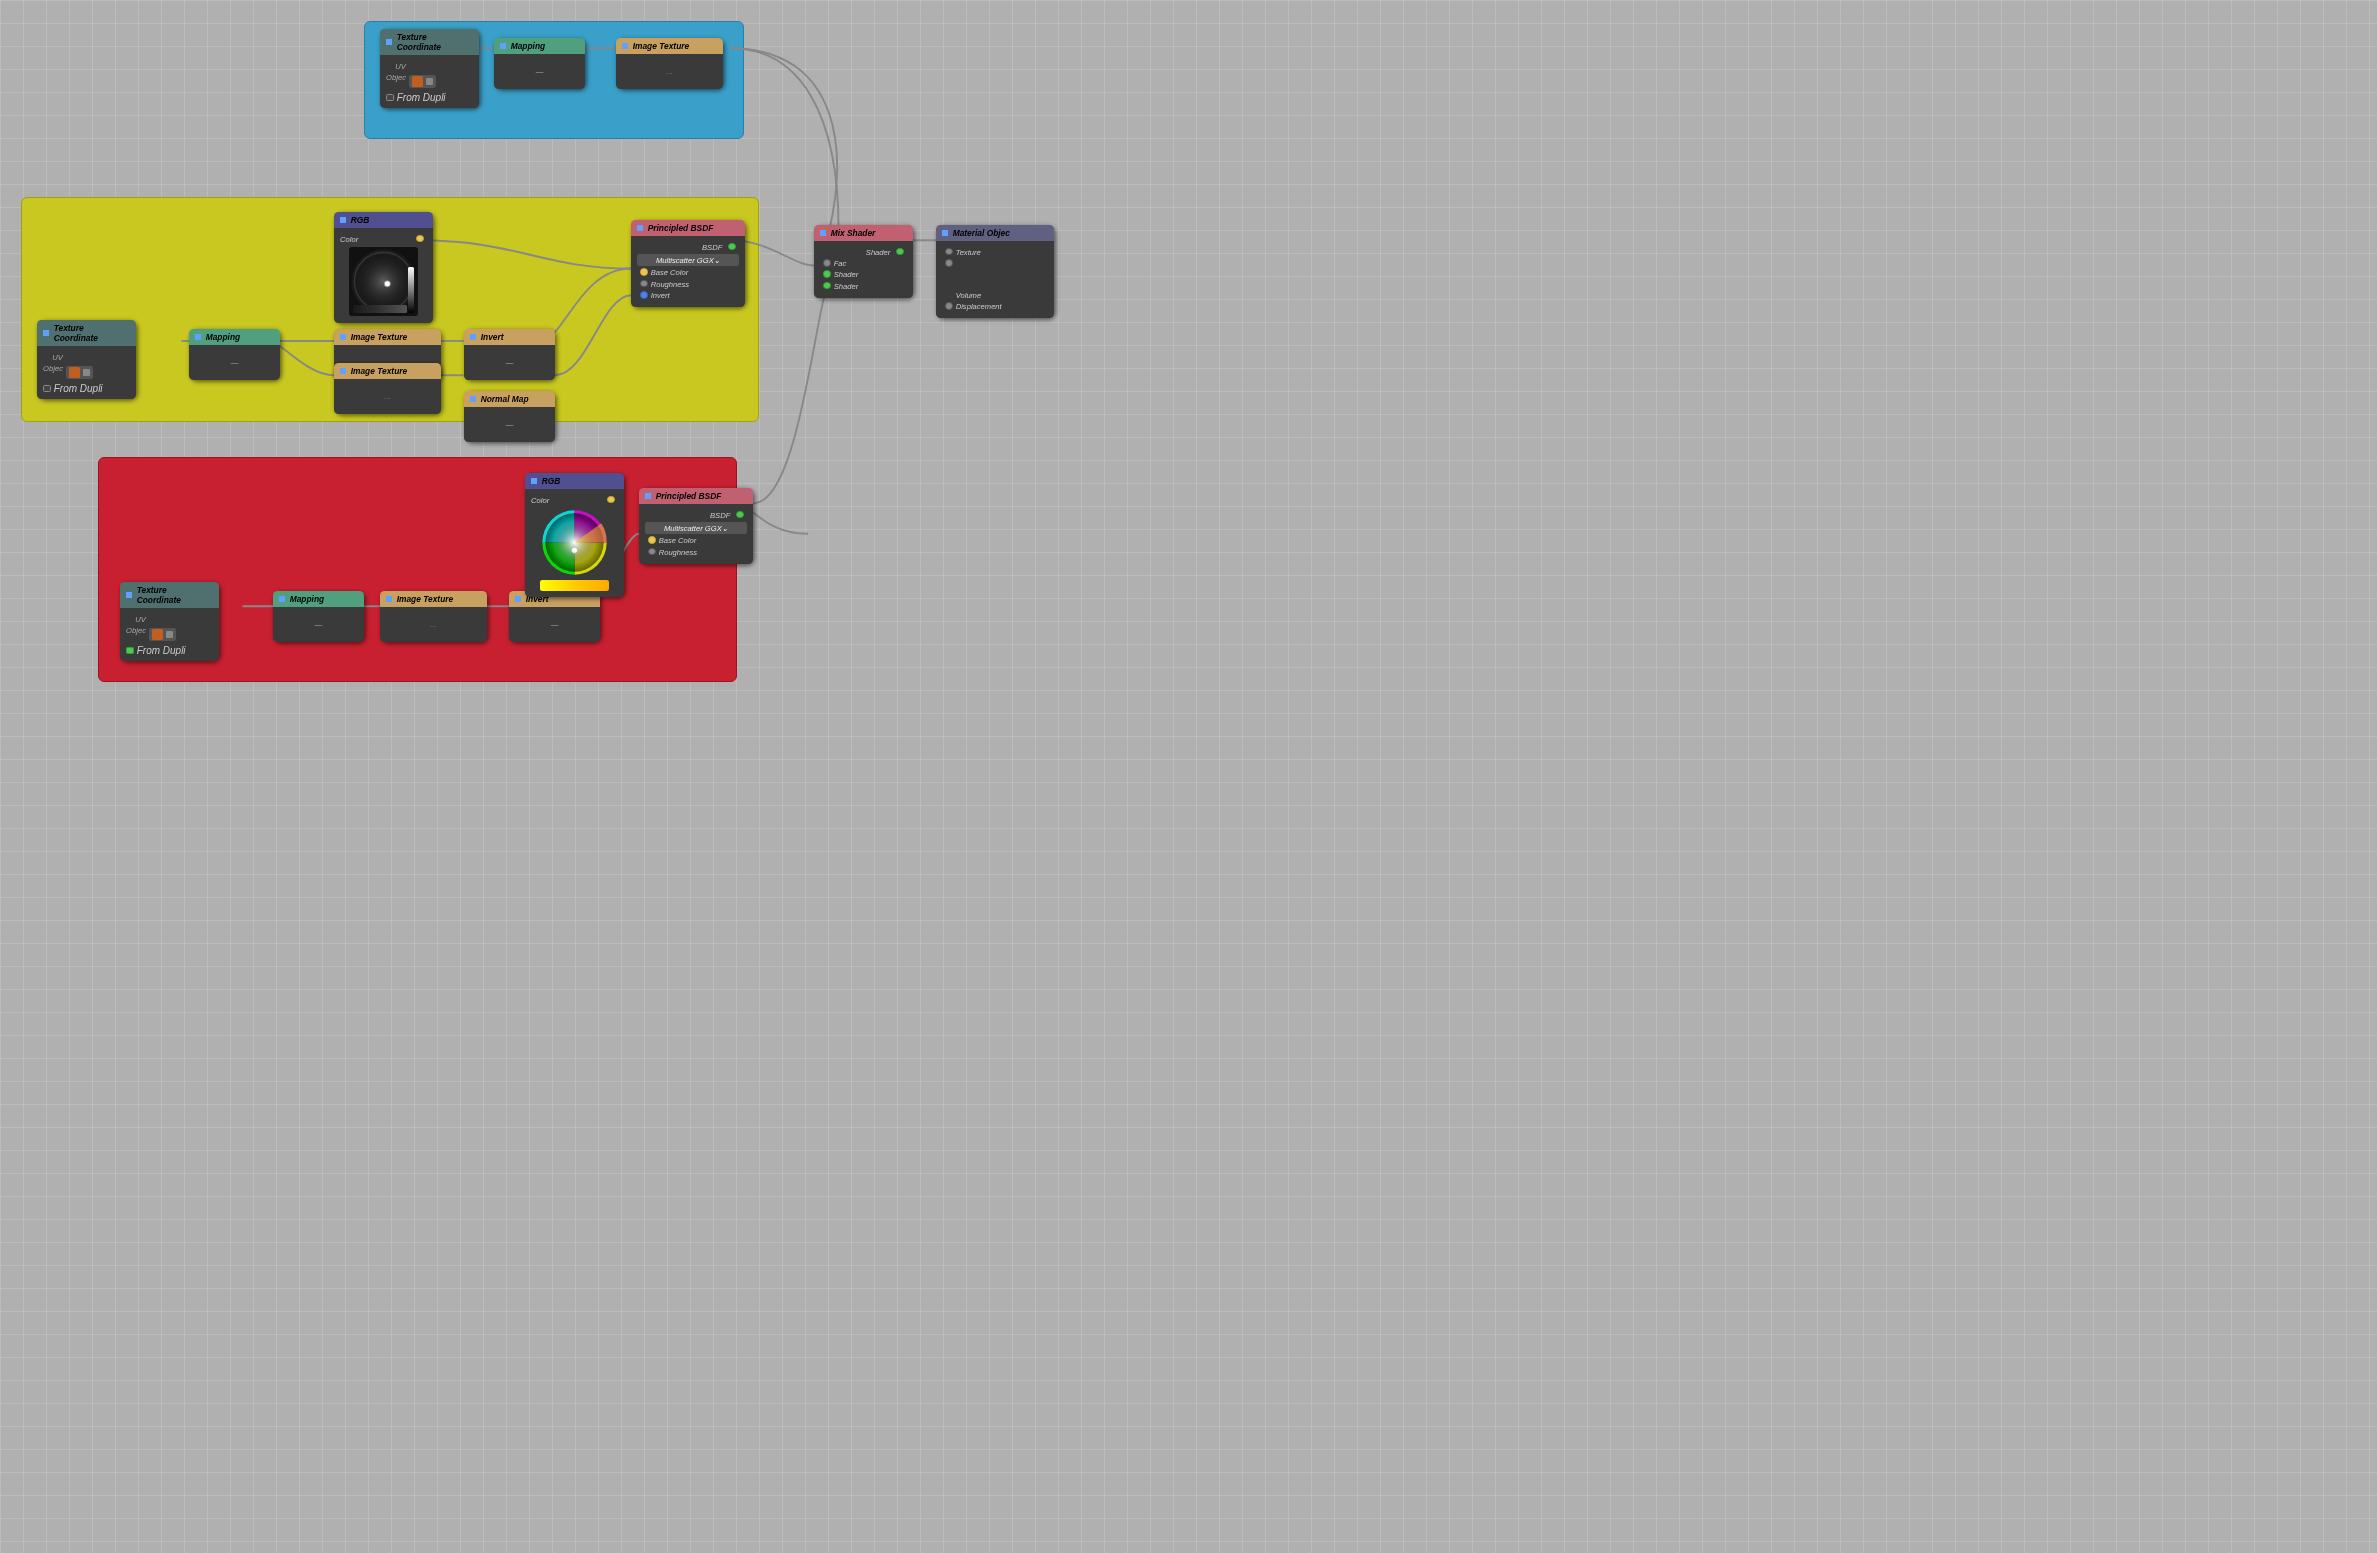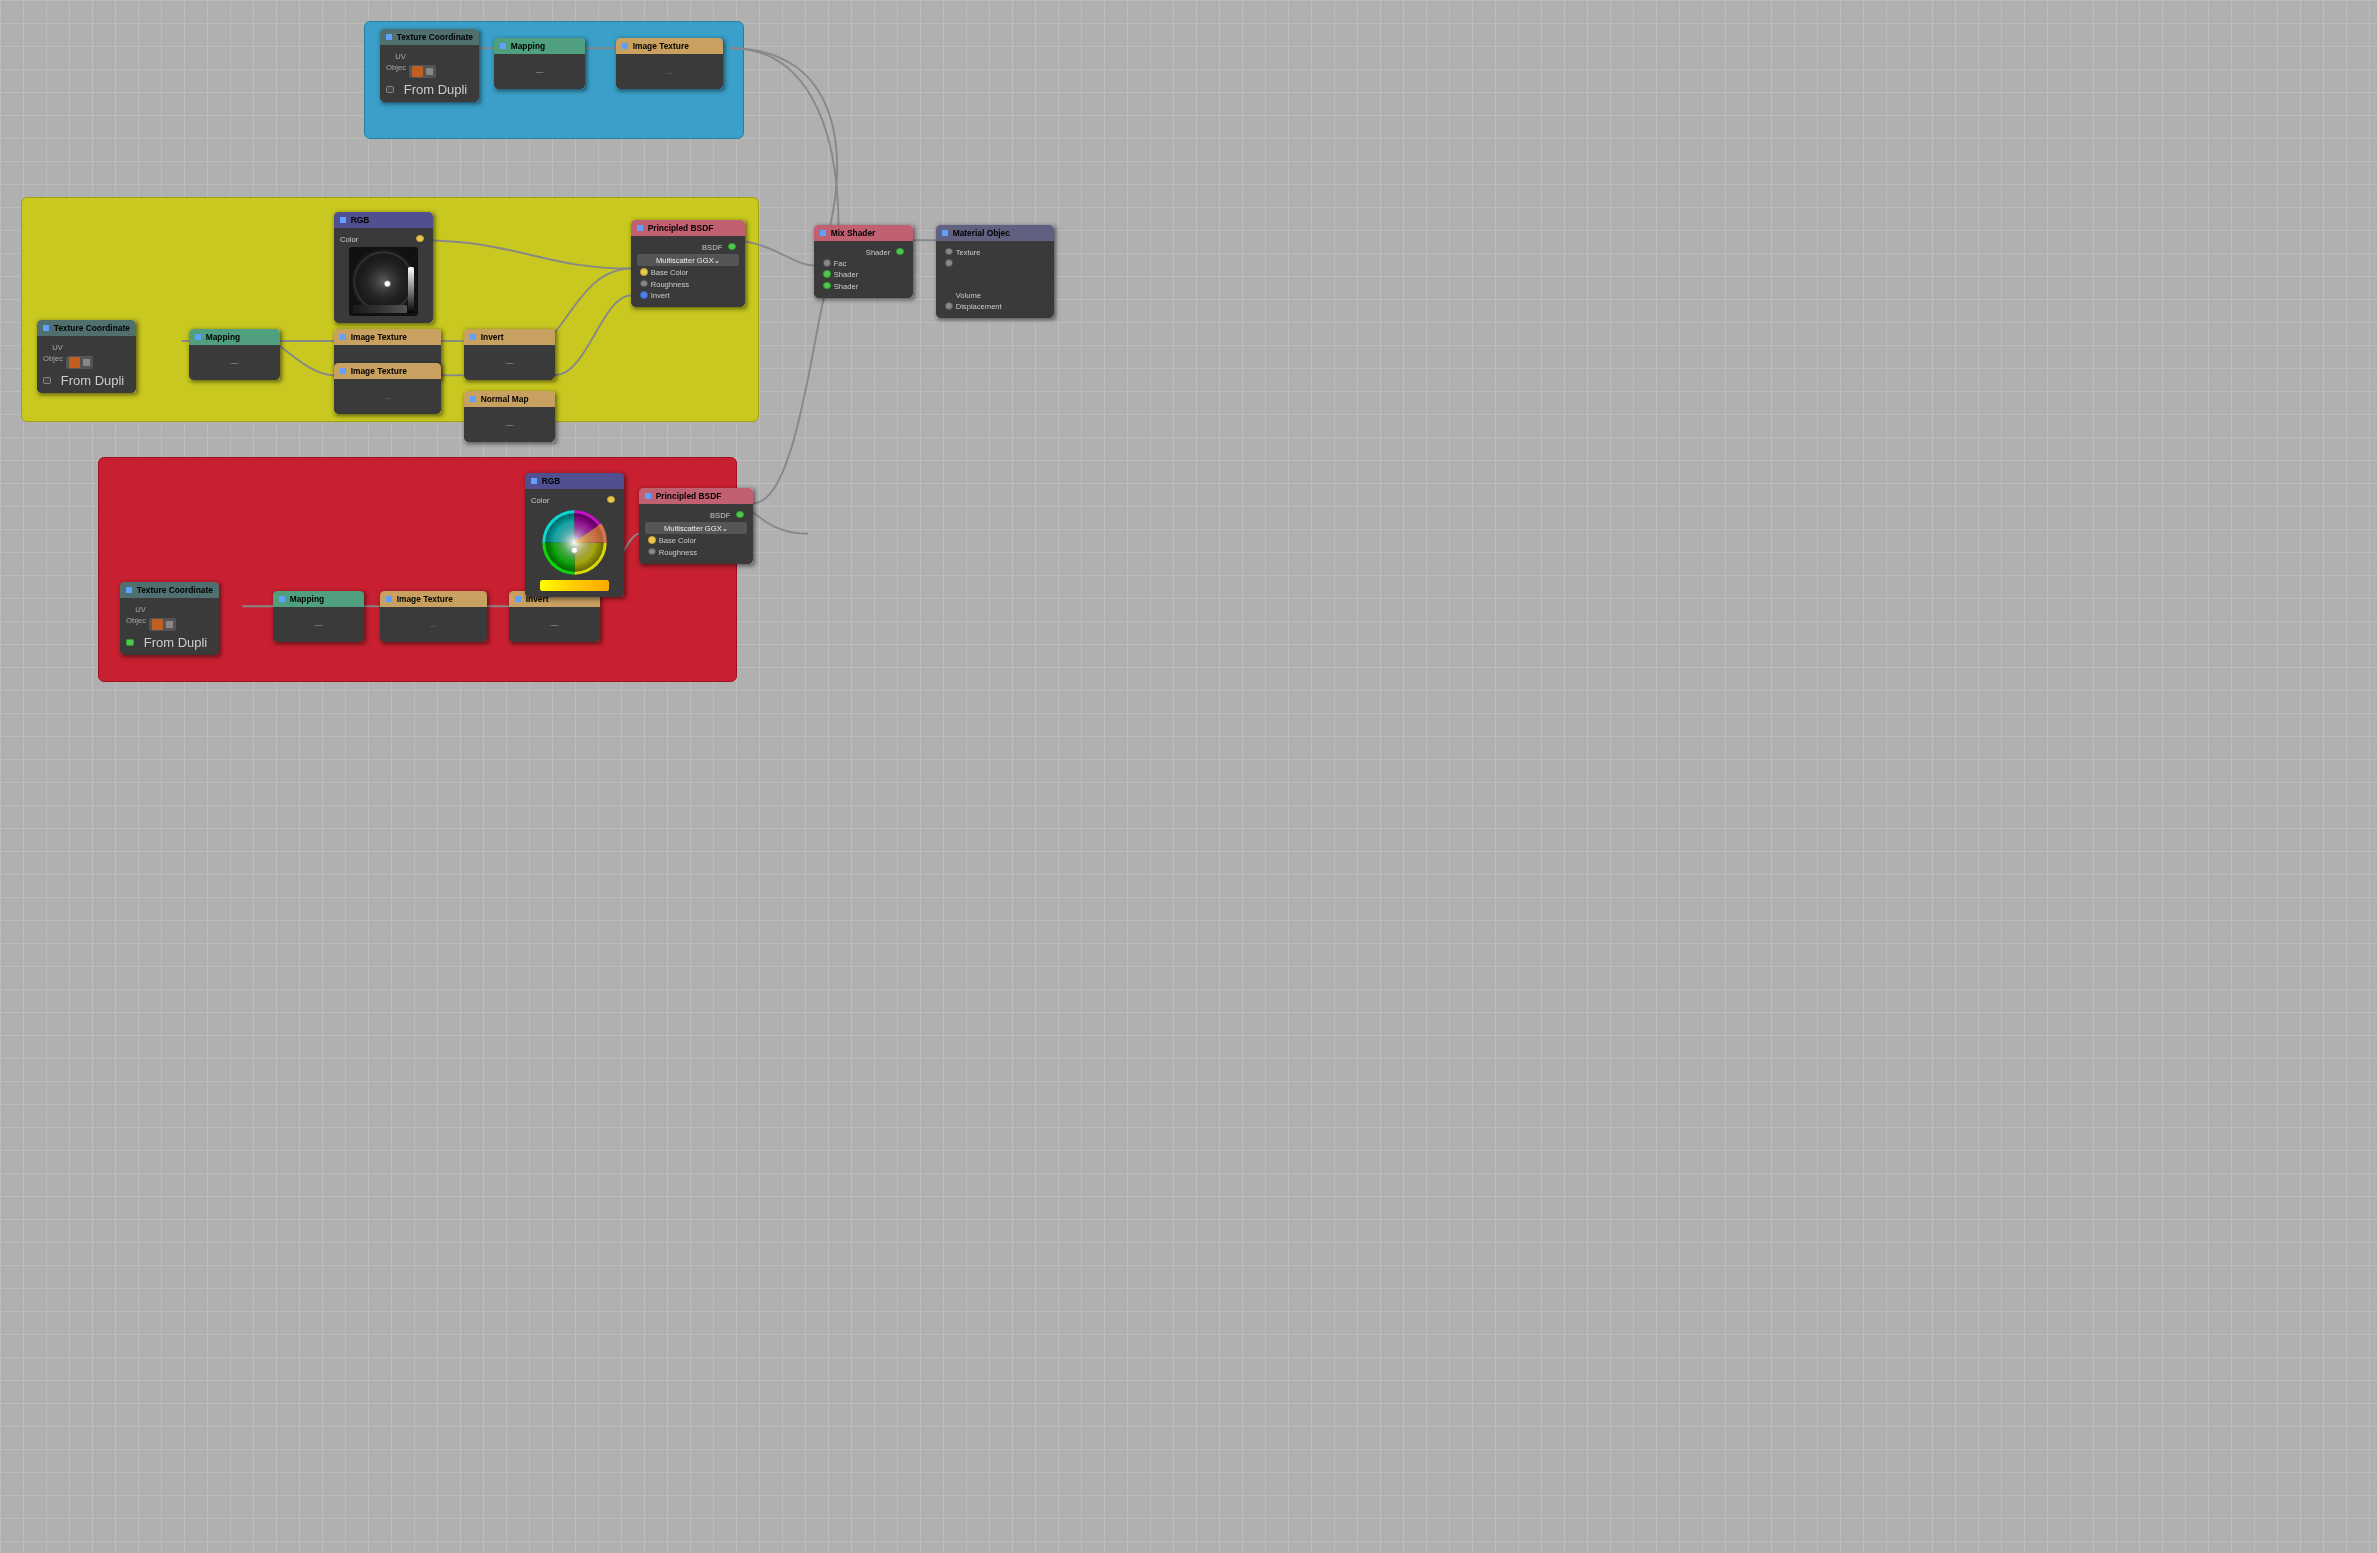--- a/index.html
+++ b/index.html
@@ -32,24 +32,25 @@
       border: 1.5px solid #a0a010;
     }
     .group-red {
       background: #c82030;
       border: 1.5px solid #a01020;
     }
 
     
     .node {
       position: absolute;
-      border-radius: 3px;
+      border-radius: 8px;
       min-width: 91px;
       font-size: 8.4px;
       box-shadow: 1.5px 1.5px 4.6px rgba(0,0,0,0.5);
+      font-style: italic;
     }
     .node-header {
       border-radius: 4.6px 4.6px 0 0;
       padding: 3px 6.1px;
       font-weight: bold;
       font-size: 8.4px;
       display: flex;
       align-items: center;
       gap: 3px;
     }
@@ -113,22 +114,22 @@
       color: #eee;
       margin: 1.5px 0;
       display: flex;
       justify-content: center;
       align-items: center;
     }
 
     .checkbox-row {
       display: flex;
       align-items: center;
-      gap: 10px;
-      font-size: 13px;
+      gap: 3px;
+      font-size: 10px;
       color: #ccc;
       text-align: right;
     }
     .checkbox {
       width: 7.6px;
       height: 7.6px;
       border: 0.8px solid #888;
       background: #444;
       border-radius: 1.5px;
     }

